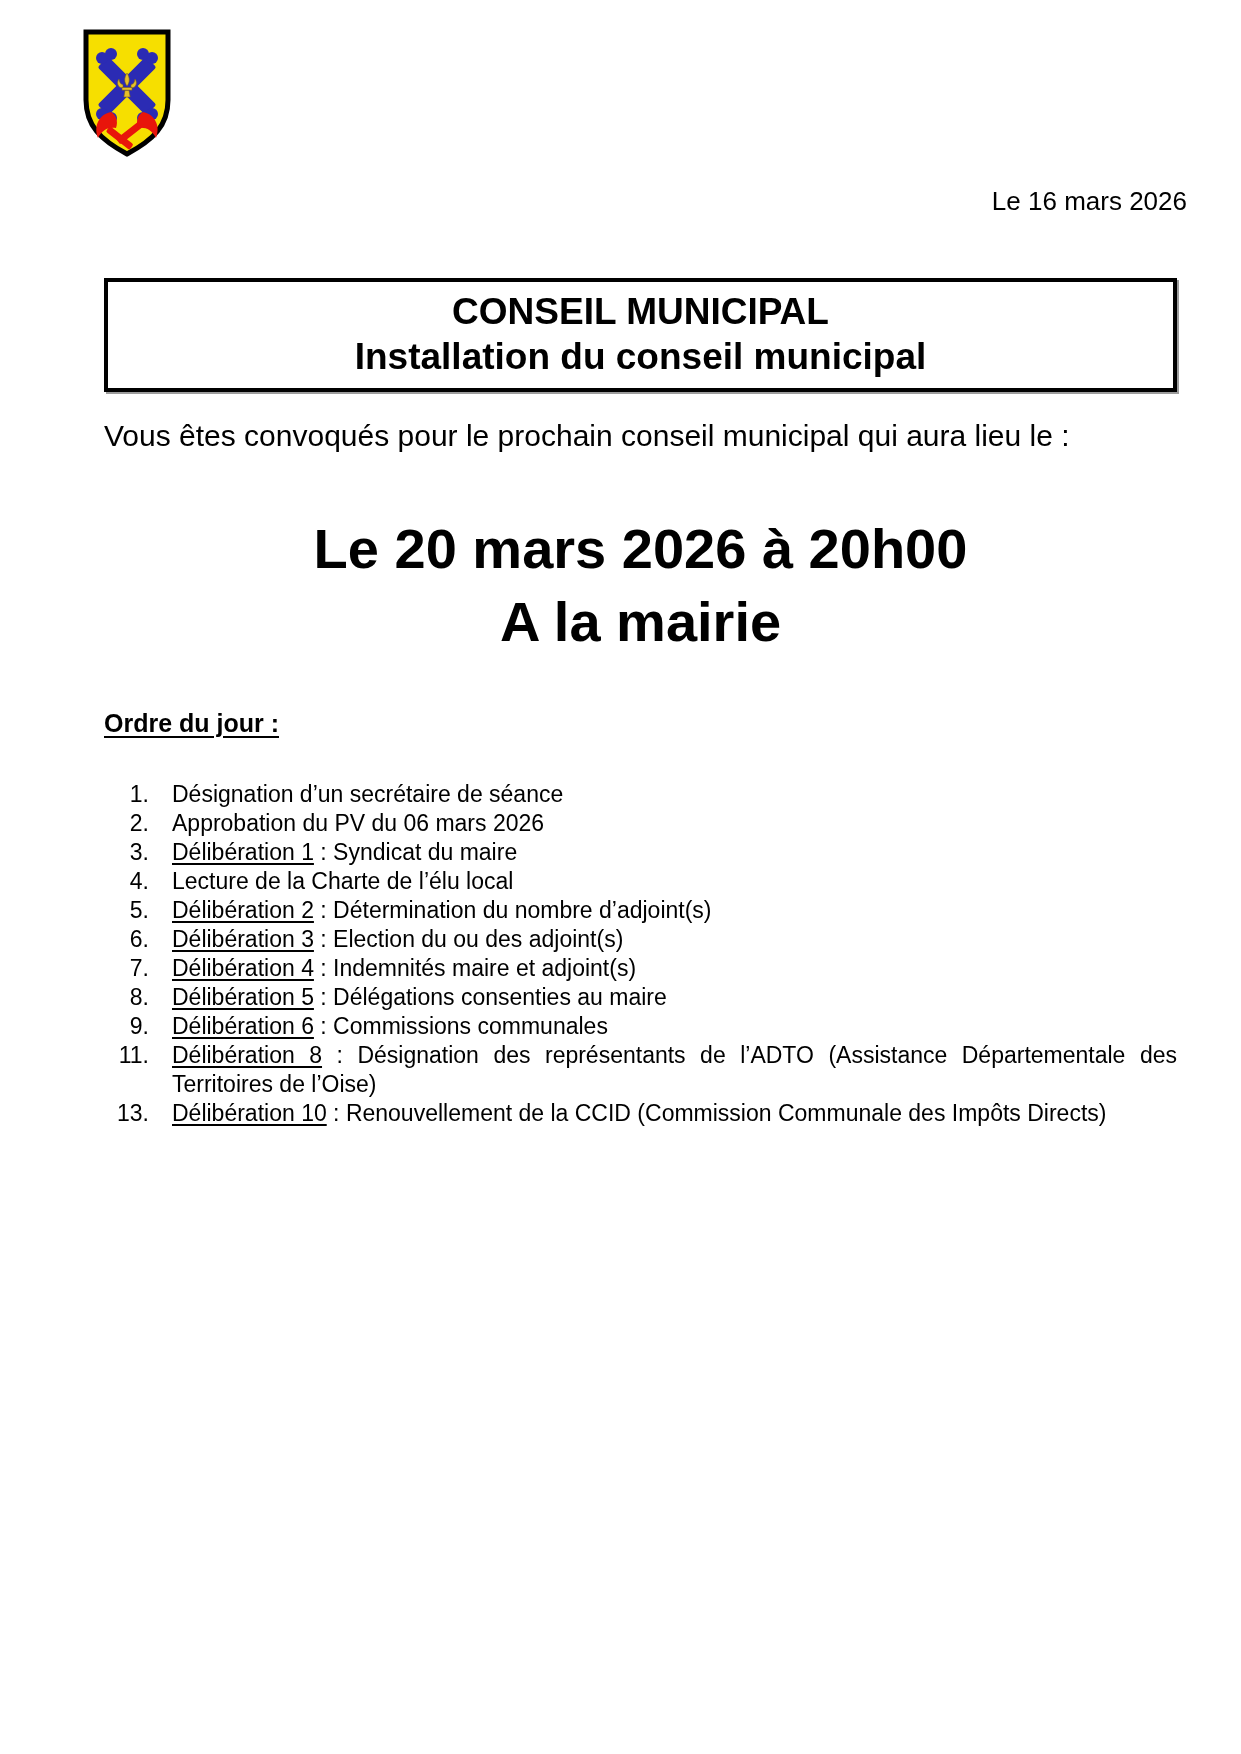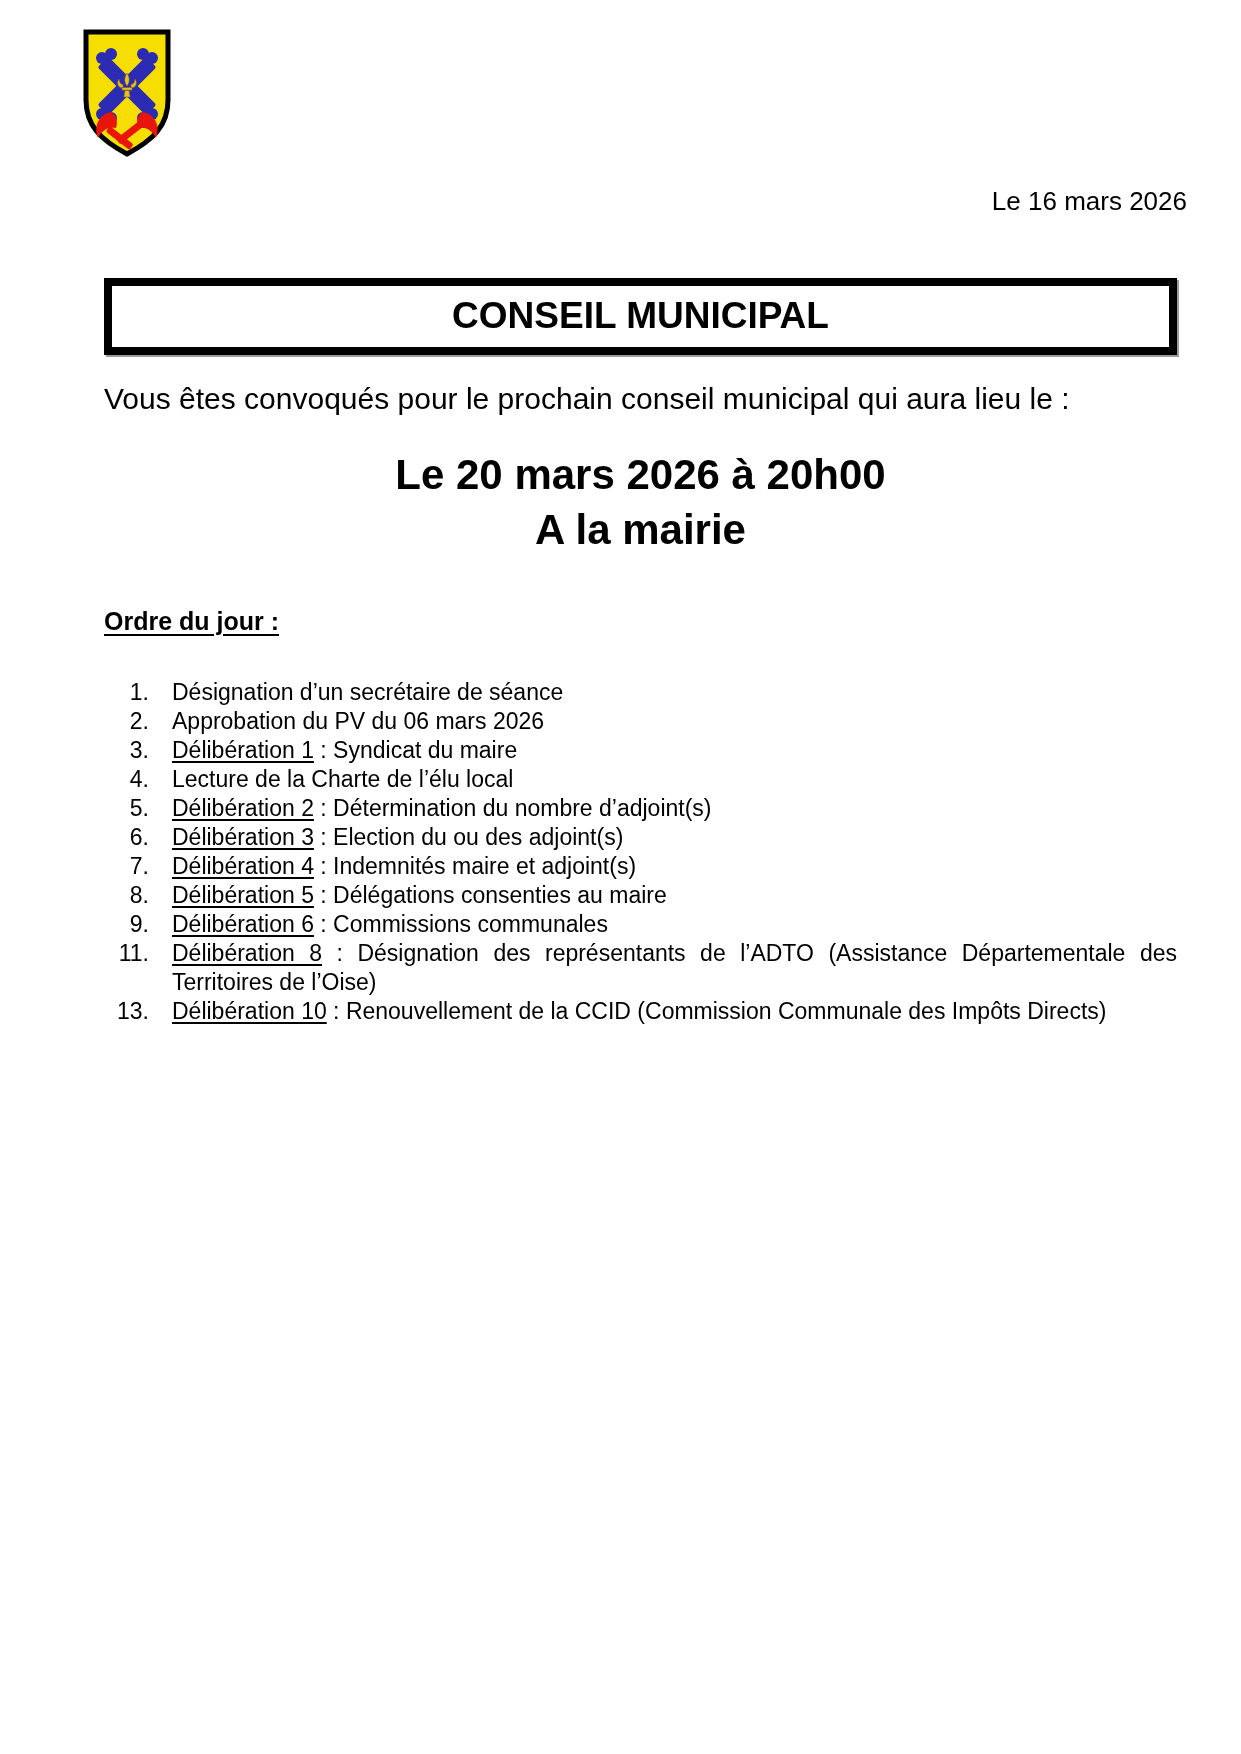--- a/index.html
+++ b/index.html
@@ -12,32 +12,32 @@
     color:#000;
     overflow:hidden;
   }
   .crest { position:absolute; left:82px; top:28px; width:90px; height:130px; }
   .content { position:absolute; left:104px; top:0; width:1073px; }
 
   .date { margin-top:186px; text-align:right; font-size:26px; line-height:30px; margin-right:-10px; }
 
   .title-box {
     margin-top:62px;
-    border:8px solid #000000;
+    border:4px solid #000000;
     box-shadow:2px 2px 0 #9c9c9c;
     text-align:center;
     font-weight:bold;
     font-size:37px;
     line-height:1.22;
     padding:7px 10px 9px 10px;
   }
 
   .intro { margin-top:30px; font-size:30px; line-height:27px; }
 
-  .meeting { margin-top:36px; text-align:center; font-weight:bold; font-size:42px; line-height:1.3; }
+  .meeting { margin-top:64px; text-align:center; font-weight:bold; font-size:56px; line-height:1.3; }
 
   .agenda-heading {
     margin-top:50px;
     font-size:25px; font-weight:bold;
     text-decoration:underline;
     text-underline-offset:4px;
   }
 
   .agenda-list { margin:42px 0 0 0; padding:0; list-style:none; font-size:23px; line-height:29px; }
   .agenda-item { display:flex; align-items:flex-start; }
@@ -86,20 +86,21 @@
       </g>
     </svg>
   </div>
 
   <div class="content">
 
     <div class="date">Le 16 mars 2026</div>
 
     <div class="title-box">
       <div>CONSEIL MUNICIPAL</div>
+      <div>Installation du conseil municipal</div>
     </div>
 
     <div class="intro">Vous êtes convoqués pour le prochain conseil municipal qui aura lieu le :</div>
 
     <div class="meeting">
       <div>Le 20 mars 2026 à 20h00</div>
       <div>A la mairie</div>
     </div>
 
     <div class="agenda-heading">Ordre du jour :</div>

